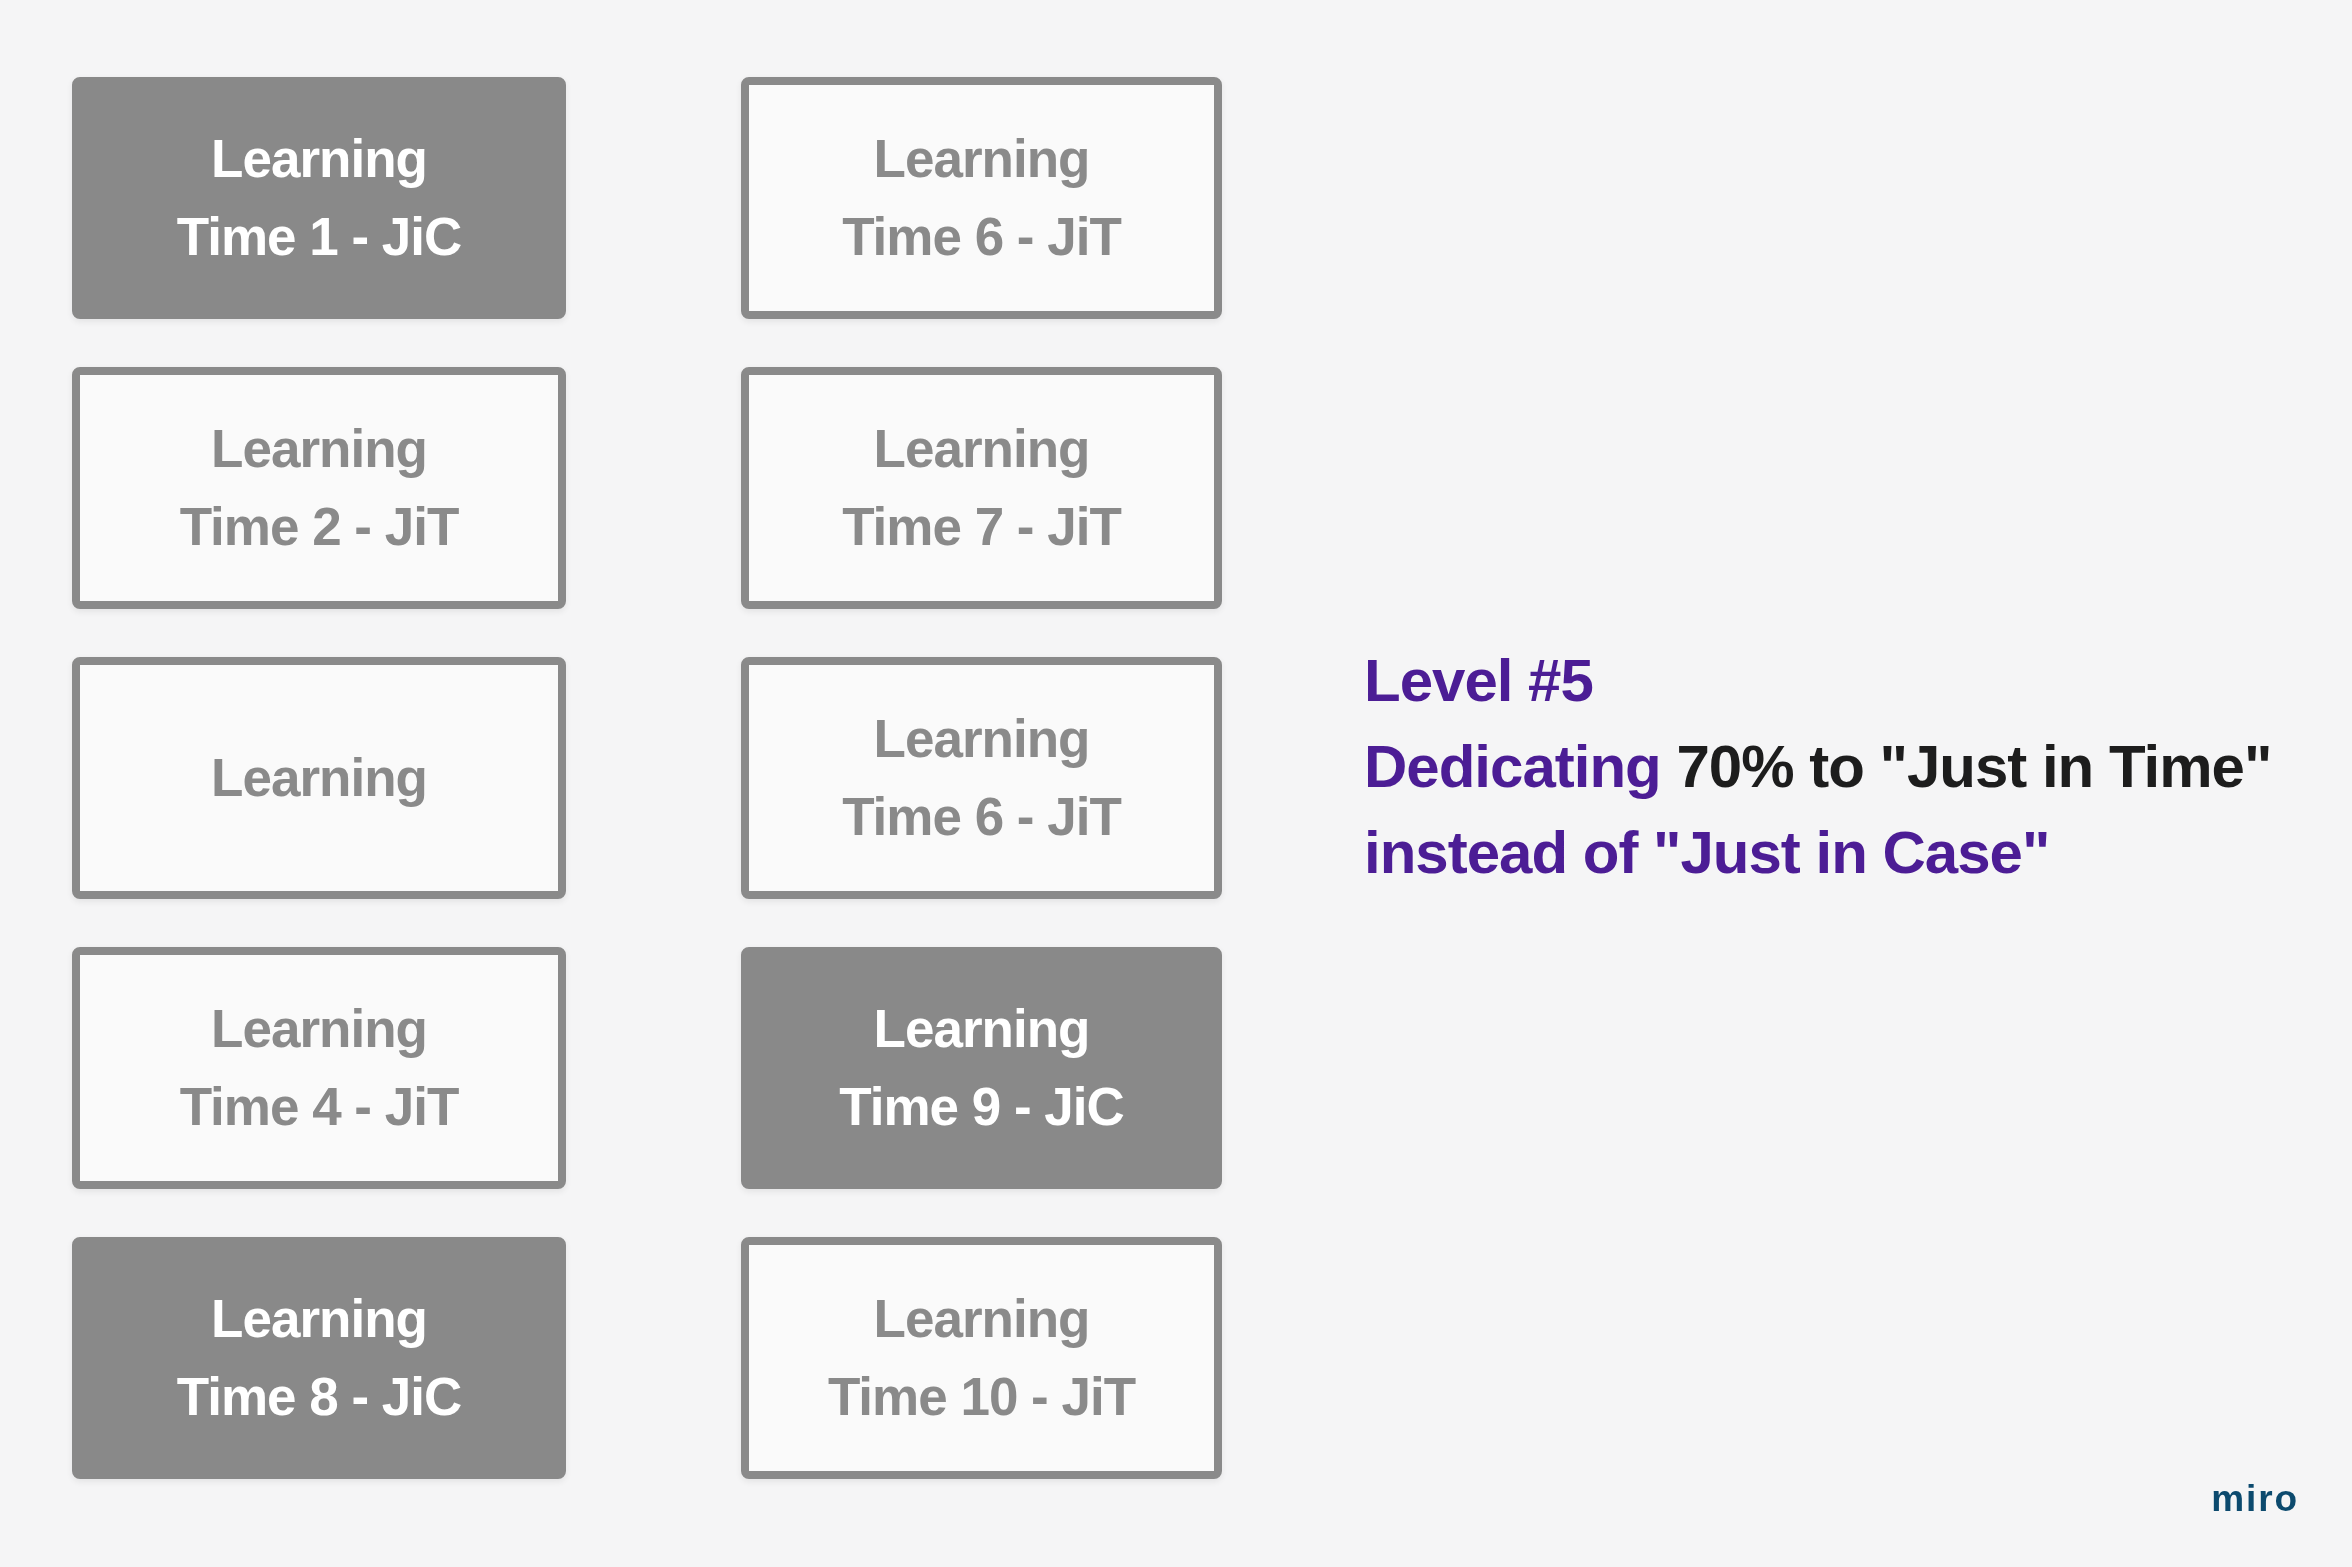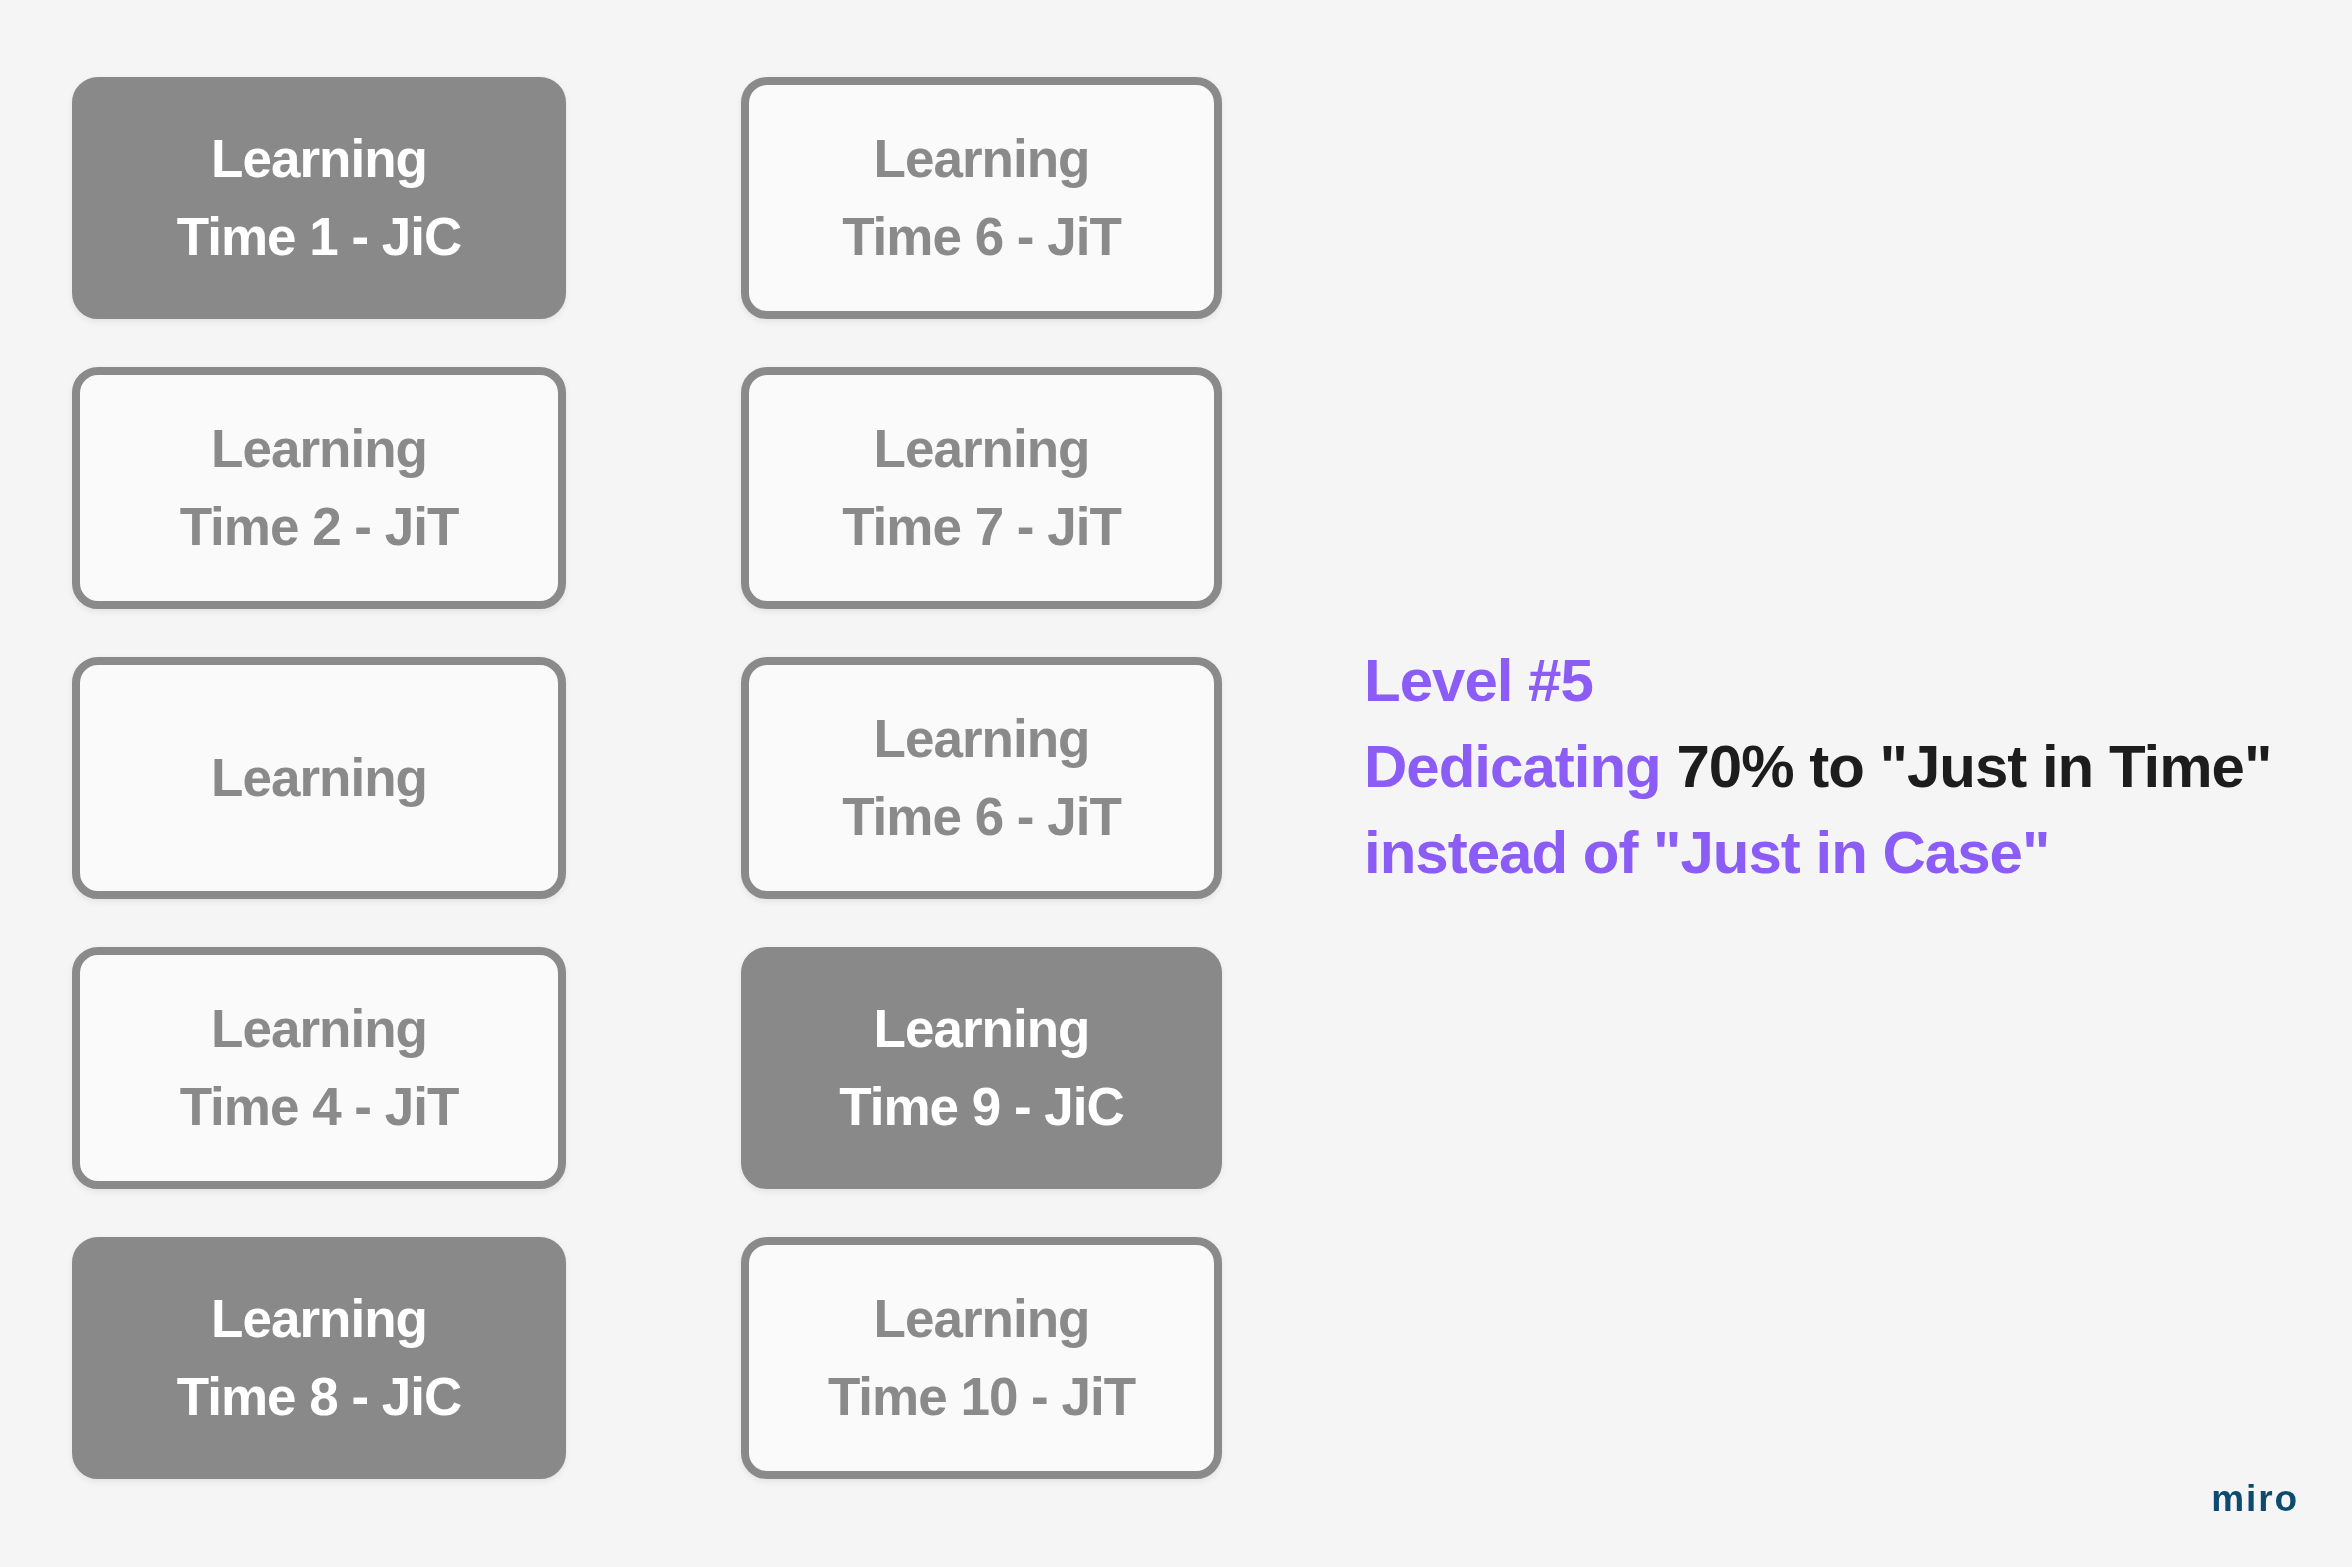--- a/index.html
+++ b/index.html
@@ -16,21 +16,21 @@
     top: 77px;
     display: flex;
     flex-direction: column;
     gap: 48px;
   }
   .col-left  { left: 72px;  width: 494px; }
   .col-right { left: 741px; width: 481px; }
   .card {
     box-sizing: border-box;
     height: 242px;
-    border-radius: 26px;
+    border-radius: 8px;
     display: flex;
     flex-direction: column;
     align-items: center;
     justify-content: center;
     text-align: center;
     font-weight: 700;
     font-size: 53px;
     line-height: 78px;
     letter-spacing: -1px;
     box-shadow: 0 2.9px 6.7px rgba(0,0,0,0.07);
@@ -49,21 +49,21 @@
   .annotation {
     position: absolute;
     left: 1364px;
     top: 638px;
     font-weight: 700;
     font-size: 60px;
     line-height: 86px;
     letter-spacing: -1px;
     white-space: nowrap;
   }
-  .seg.gray { color: #8b5cf6; }
+  .seg.gray { color: #4c1d95; }
   .seg.dark { color: #1d1d1d; }
   .watermark {
     position: absolute;
     right: 54px;
     bottom: 48px;
     font-weight: 700;
     font-size: 37px;
     letter-spacing: 1.9px;
     color: #0c4a6e;
   }

